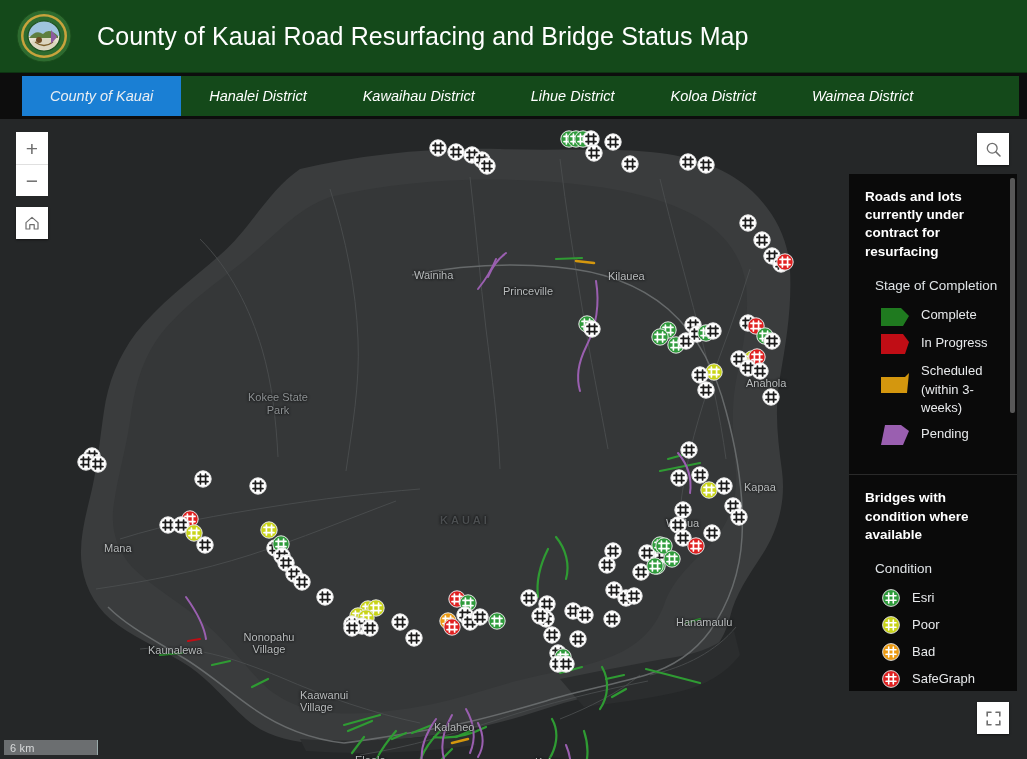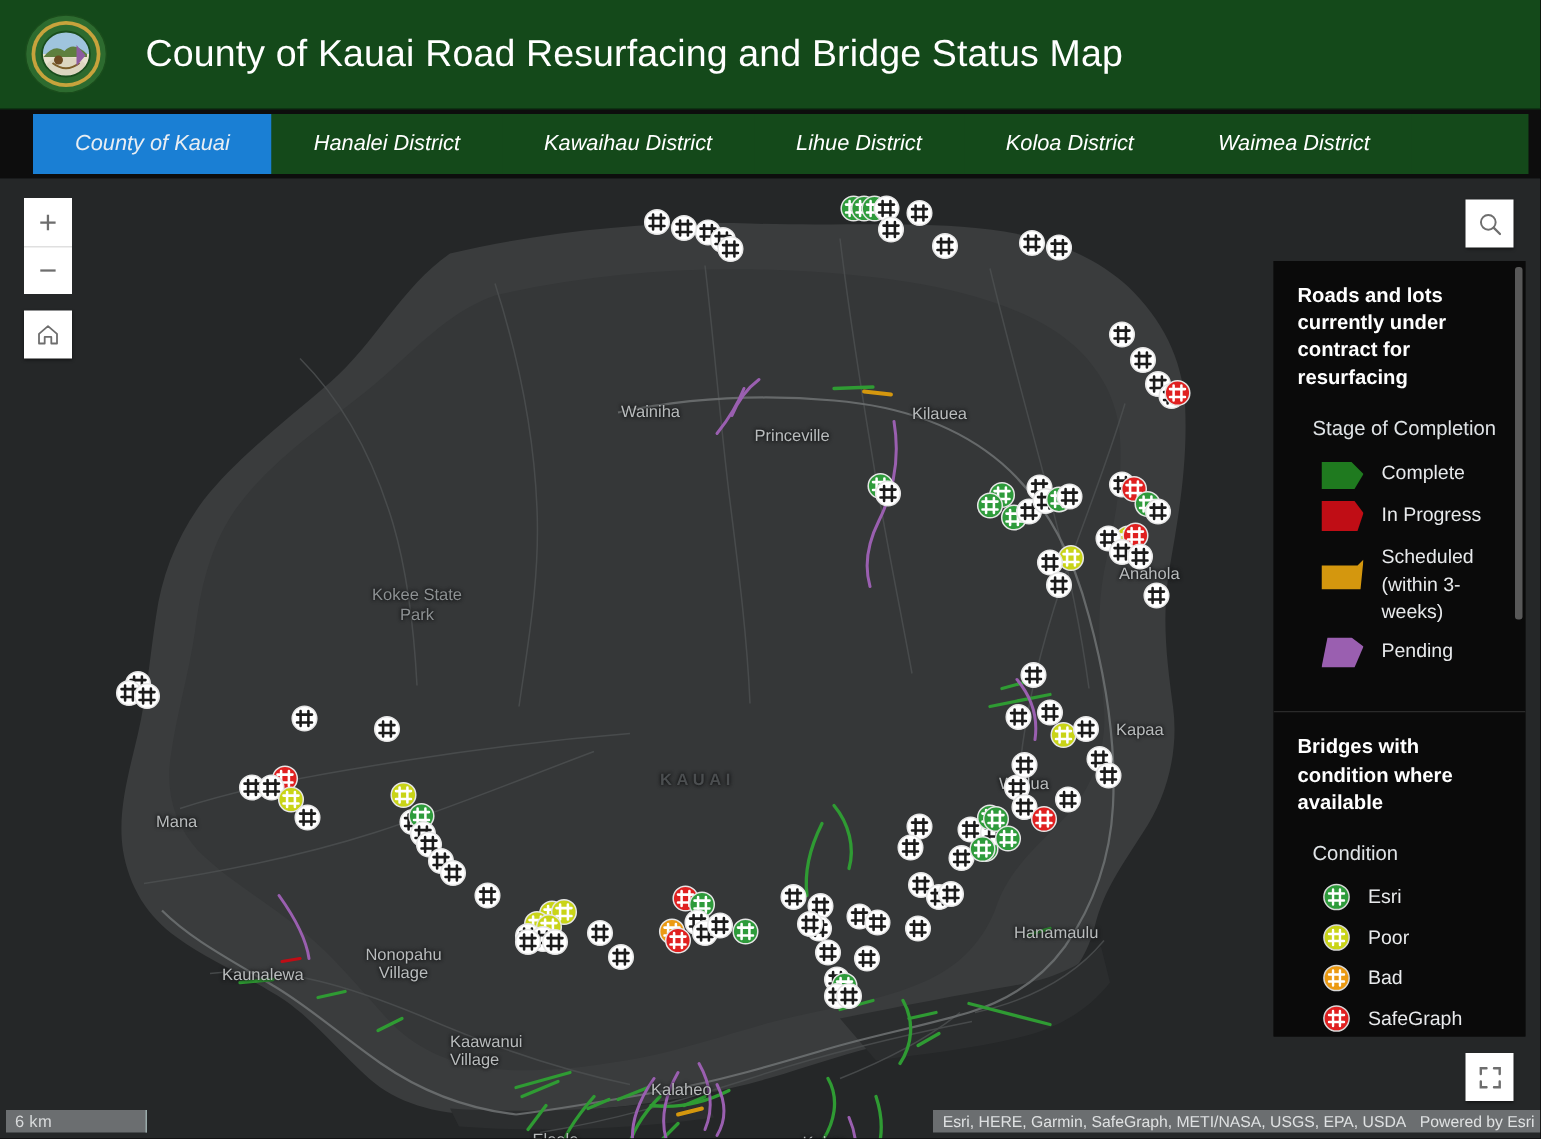--- a/index.html
+++ b/index.html
@@ -874,18 +874,14 @@
               <circle cx="10" cy="10" r="8.4" fill="#e02020" stroke="#d8d8d8" stroke-width="1"></circle>
               <path d="M5 7.7 H15 M5 12.3 H15 M7.7 5 V15 M12.3 5 V15" stroke="#ffffff" stroke-width="1.6" stroke-linecap="round"></path>
             </svg>
           </span>
           <span class="legend-label">SafeGraph</span>
         </div>
       </div>
     </div>
 
     <div id="scalebar">6 km</div>
-    <div id="attribution">
-      <span>Esri, HERE, Garmin, SafeGraph, METI/NASA, USGS, EPA, USDA</span>
-      <span>Powered by Esri</span>
-    </div>
   </div>
 </div>
 
 </body></html>

